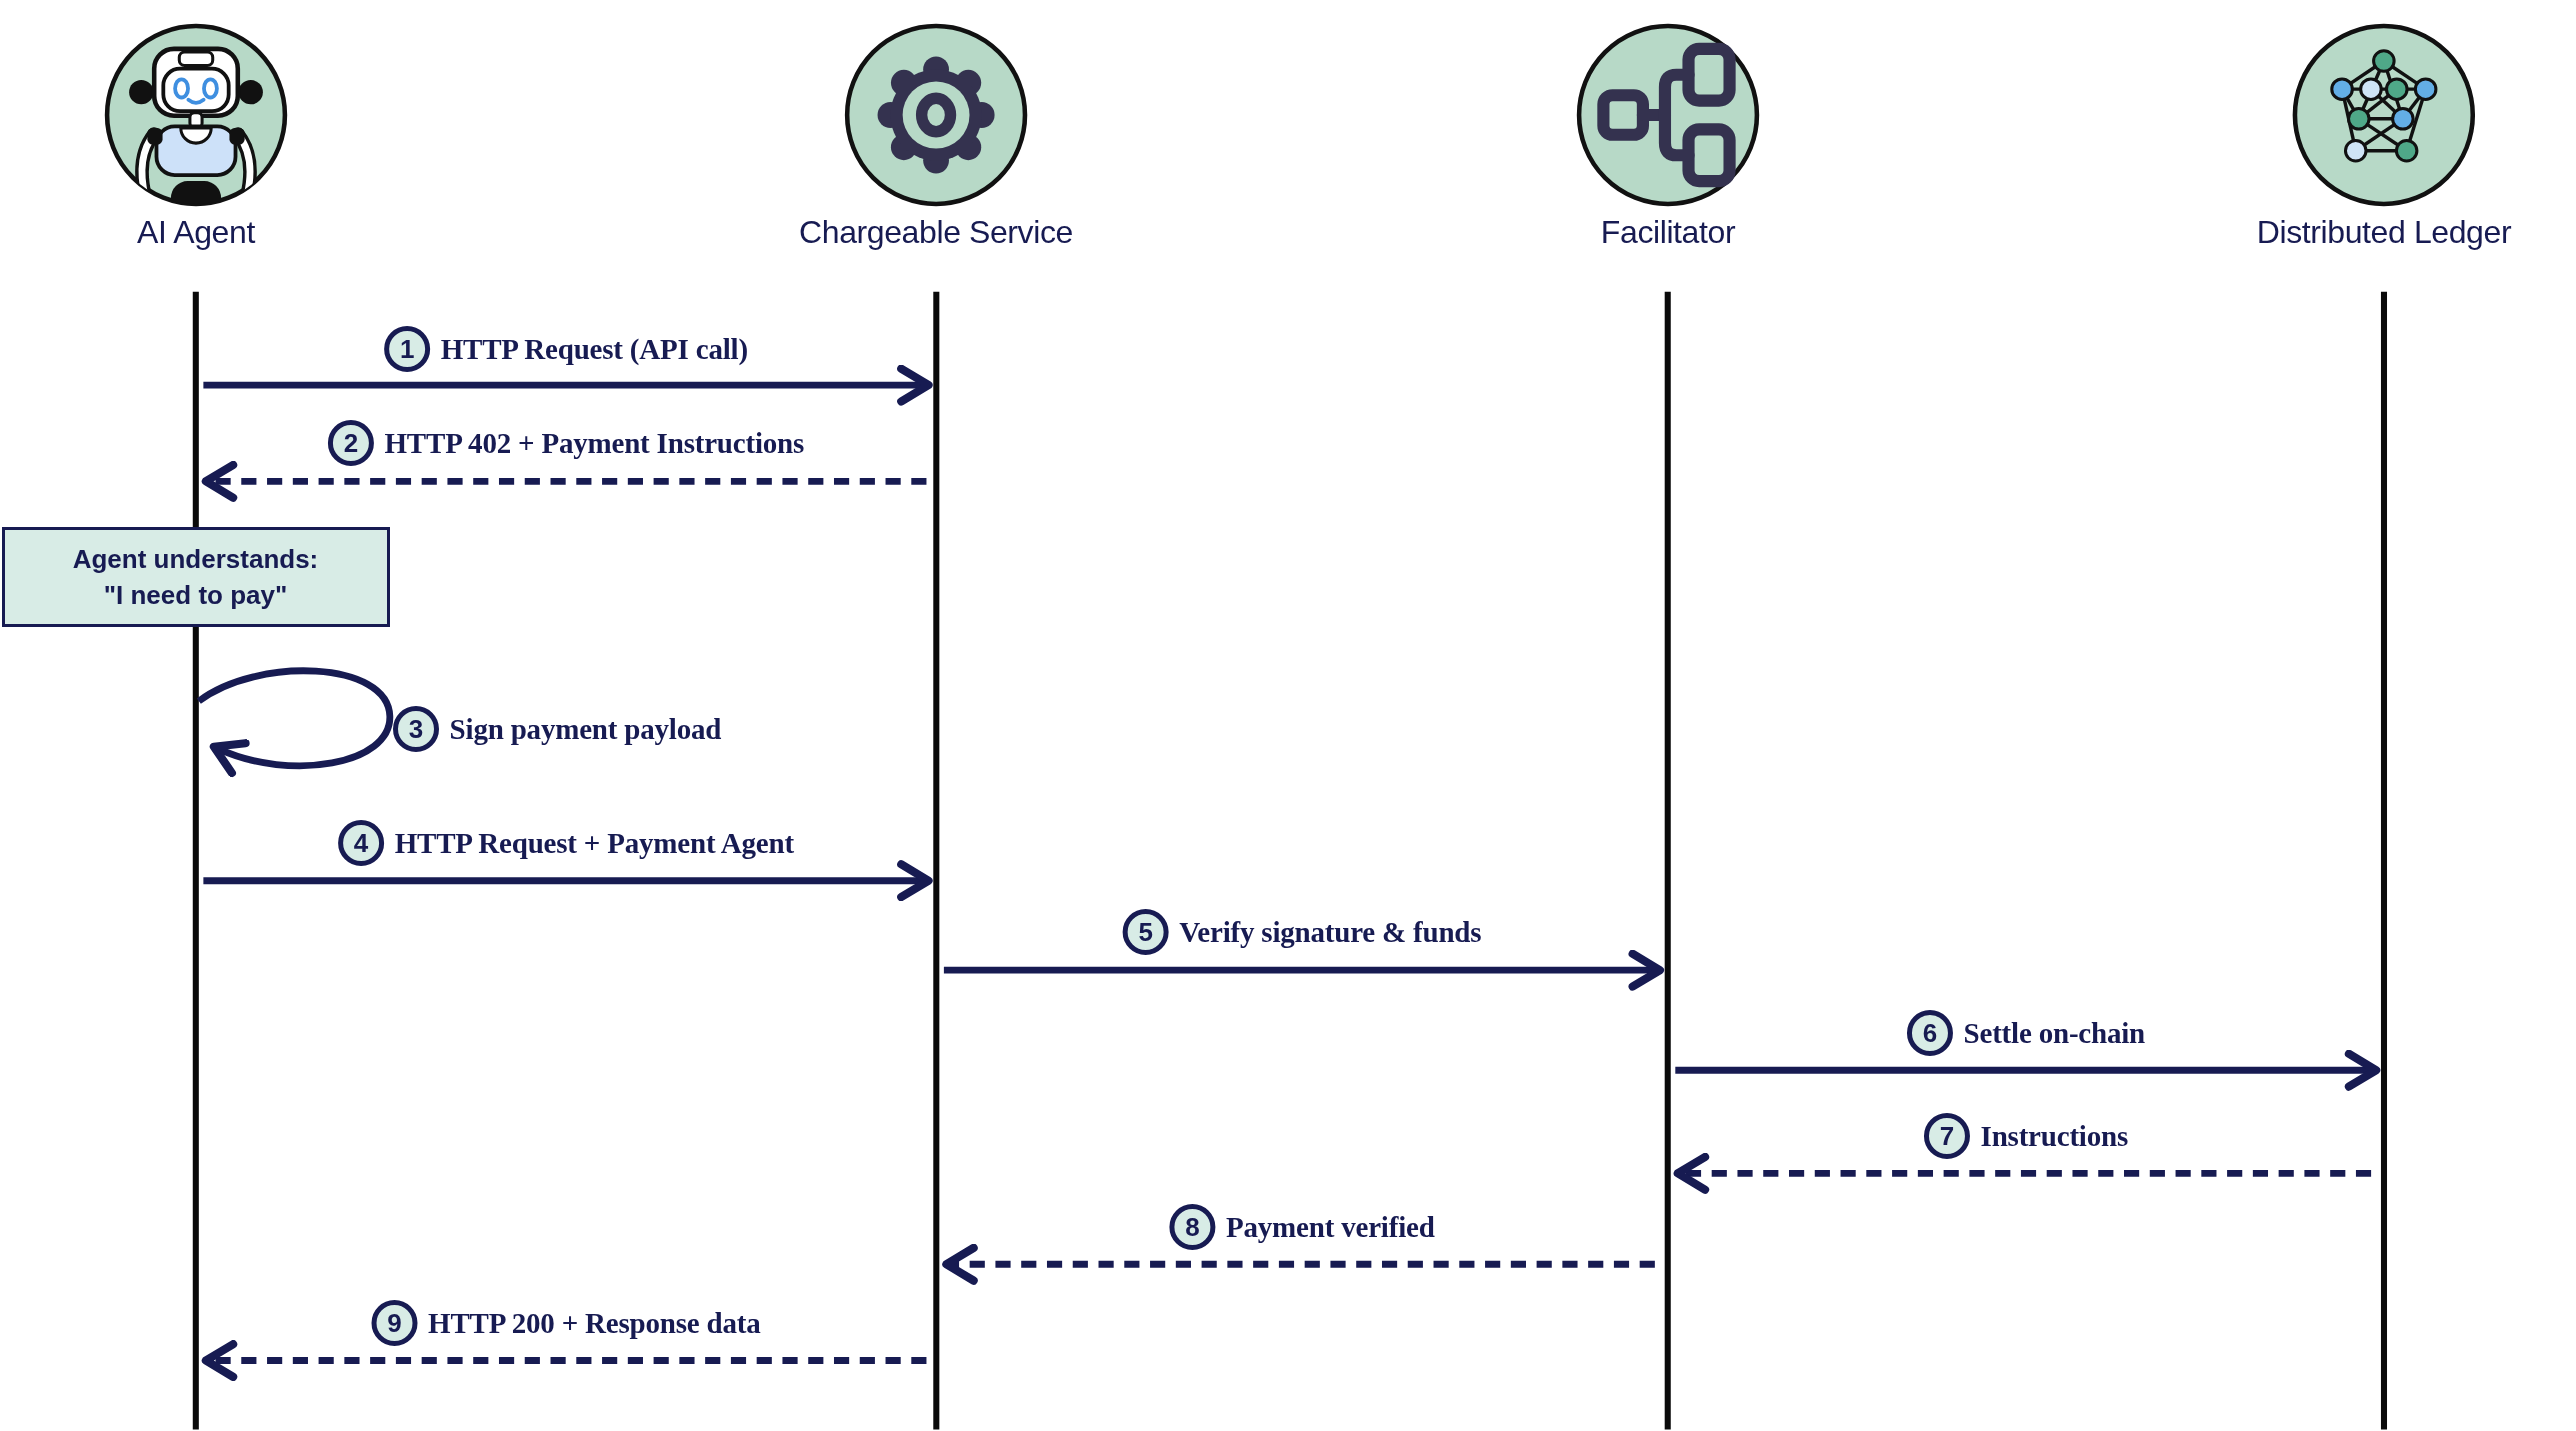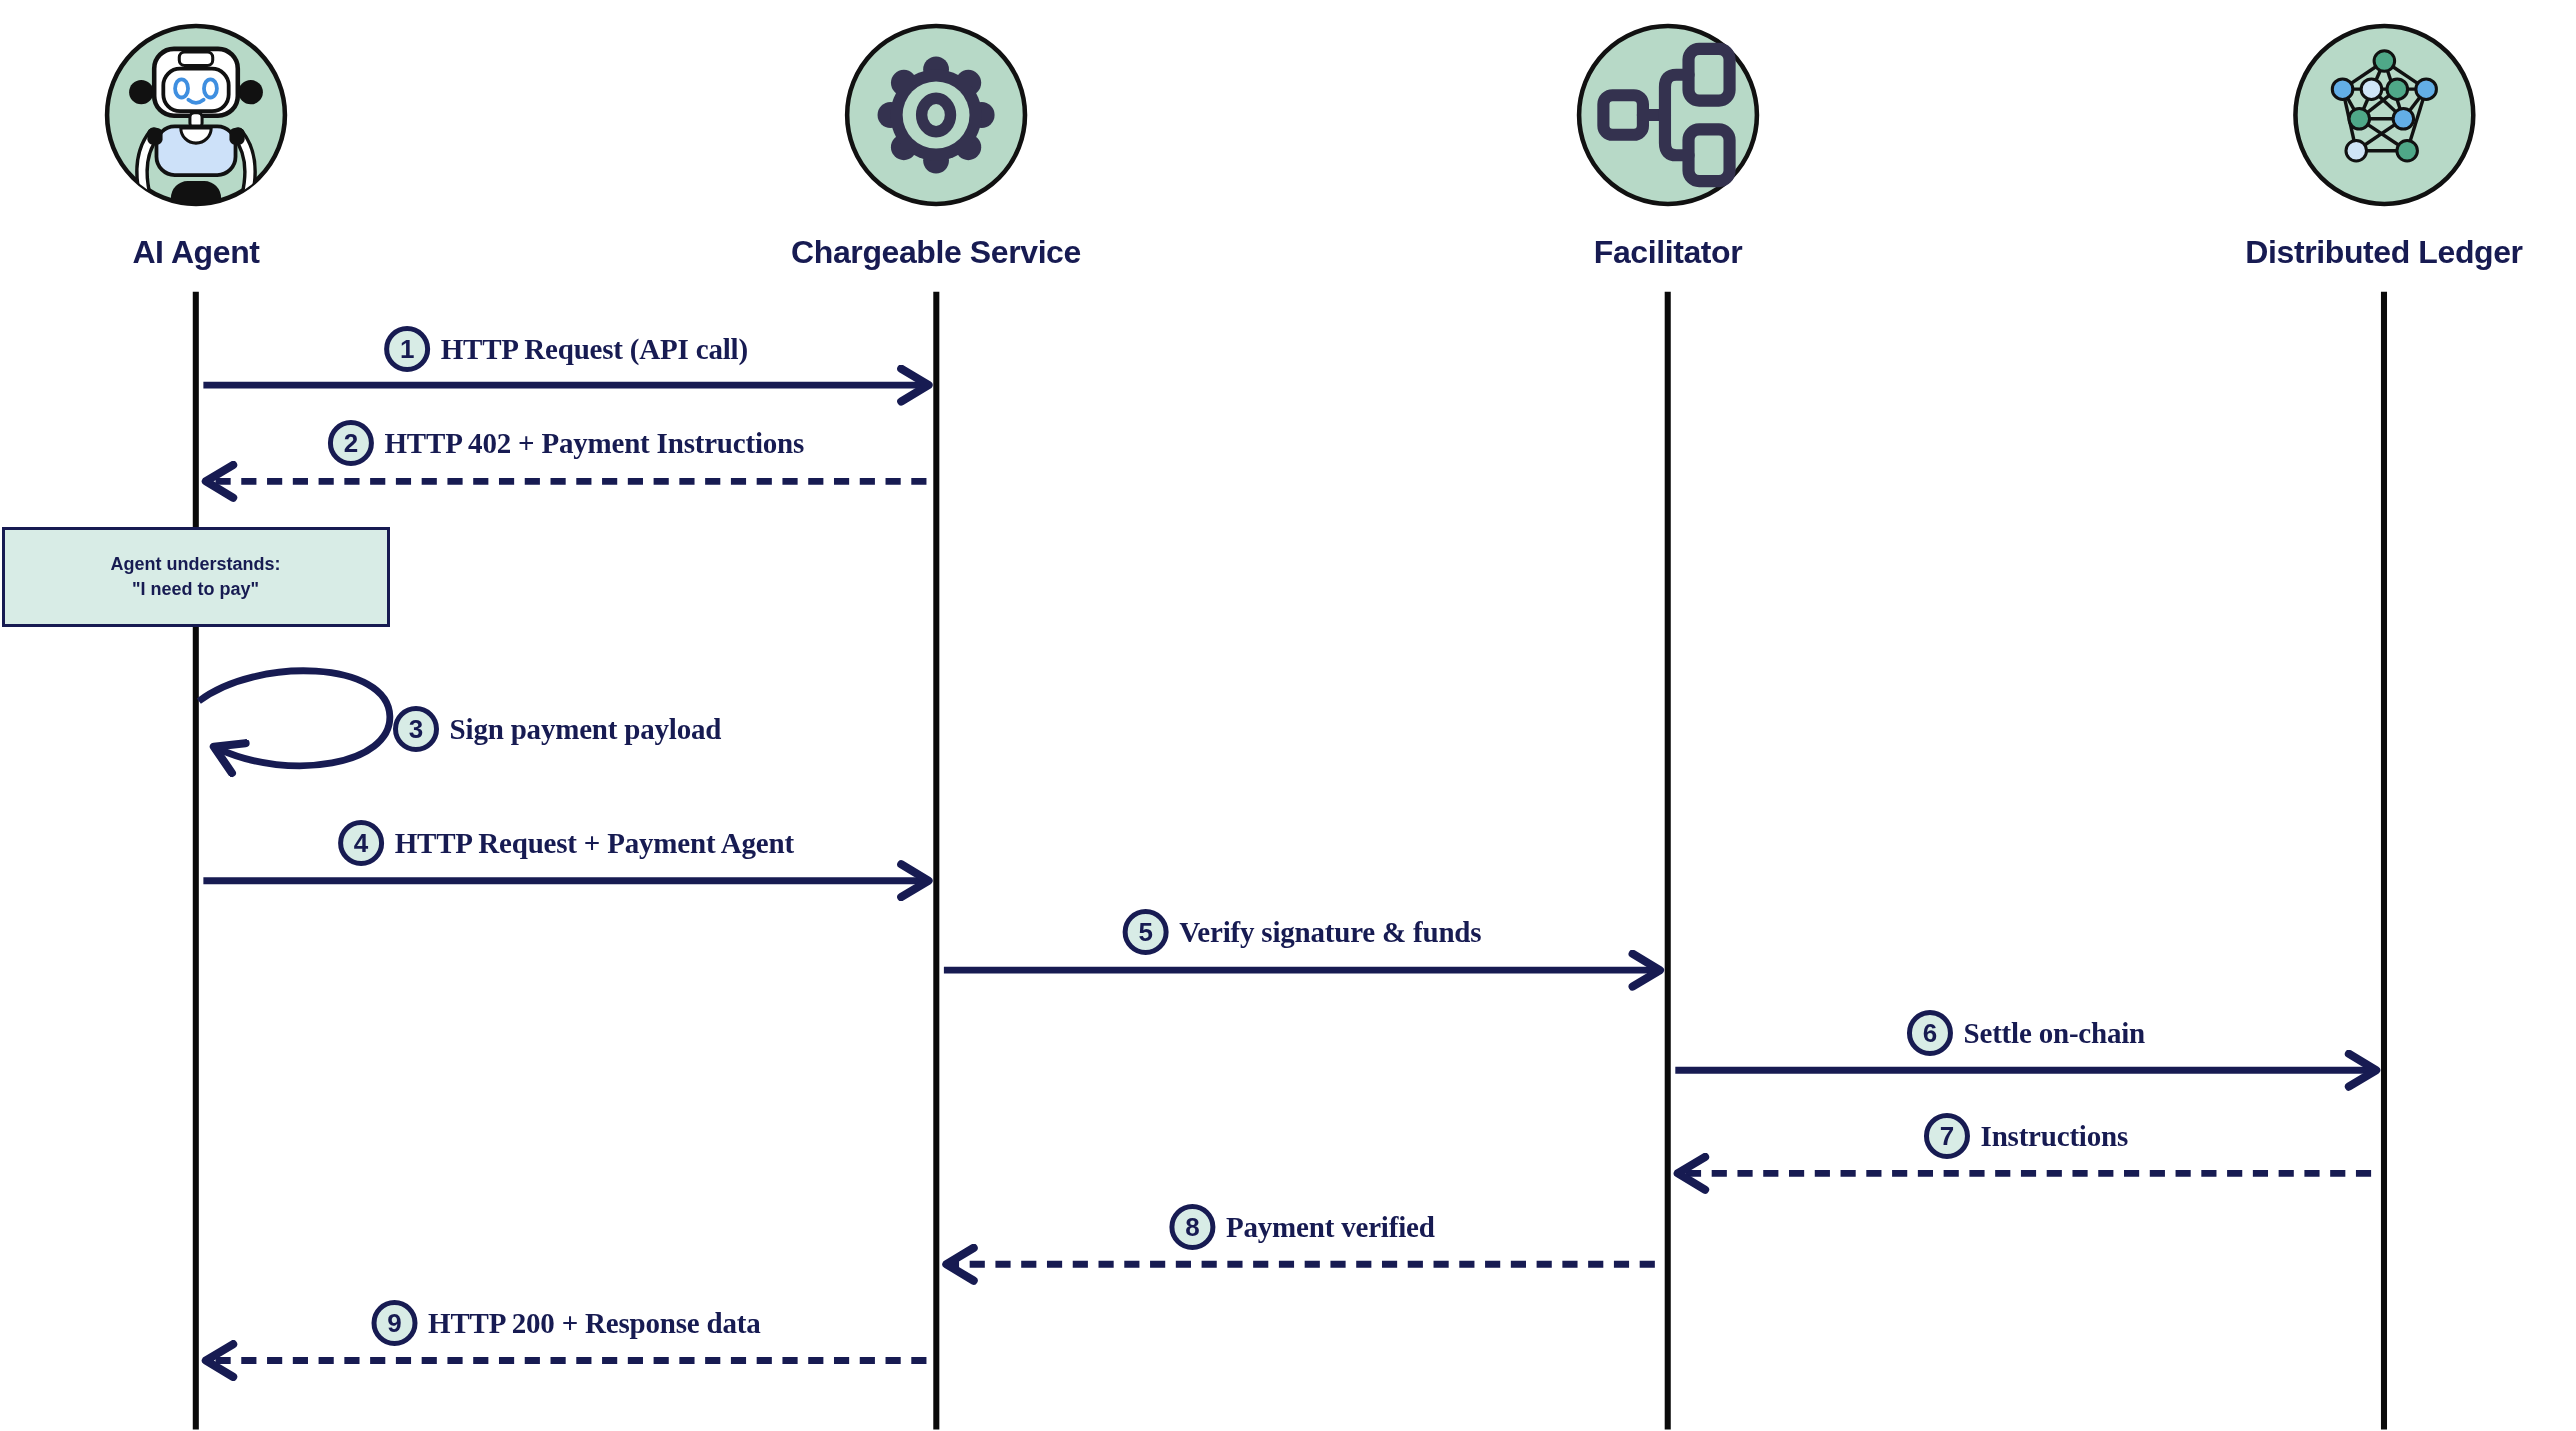--- a/index.html
+++ b/index.html
@@ -4,21 +4,21 @@
 <style>
   html,body{margin:0;padding:0;background:#fff;}
   .stage{
     position:relative;width:2576px;height:1431px;background:#fff;overflow:hidden;
     font-family:"Liberation Sans", sans-serif;
   }
   
   .actor{position:absolute;top:20px;transform:translateX(-50%);text-align:center;}
   .avatar{width:190px;height:190px;display:block;margin:0 auto;}
   .actor-label{
-    margin-top:24px;font-size:32px;font-weight:700;color:var(--navy);
+    margin-top:4px;font-size:32px;font-weight:400;color:var(--navy);
     letter-spacing:-0.4px;white-space:nowrap;
   }
   
   .wires{position:absolute;left:0;top:0;}
   .lifeline{stroke:var(--lifeline);stroke-width:8;}
   .arrow{stroke:var(--navy);stroke-width:9;fill:none;}
   .dashed{stroke-dasharray:20 14;}
   .arrowhead{fill:none;stroke:var(--navy);stroke-width:2.4;stroke-linecap:round;stroke-linejoin:round;}
   
   .msg{
@@ -31,21 +31,21 @@
     background:var(--badge_fill);border:5.3px solid var(--navy);
     display:flex;align-items:center;justify-content:center;
     font-size:26px;font-weight:700;color:var(--navy);flex:0 0 auto;
   }
   .msg-text{font-size:29px;font-weight:600;color:var(--navy);letter-spacing:-0.2px;font-family:Liberation Serif, serif;}
   
   .note{
     position:absolute;left:1.5px;top:527px;width:388px;height:100px;
     background:var(--note_fill);border:3.8px solid var(--navy);box-sizing:border-box;
     display:flex;flex-direction:column;align-items:center;justify-content:center;
-    font-size:18px;font-weight:600;color:var(--navy);line-height:1.4;text-align:center;
+    font-size:26px;font-weight:600;color:var(--navy);line-height:1.4;text-align:center;
   }
 </style>
 </head>
 <body>
 
 <div class="stage">
 
   <svg class="wires" width="2576" height="1431" viewBox="0 0 3398 1888">
     <defs>
       <marker id="ah" viewBox="0 0 12 12" refX="8.5" refY="6" markerWidth="6" markerHeight="6" orient="auto">

